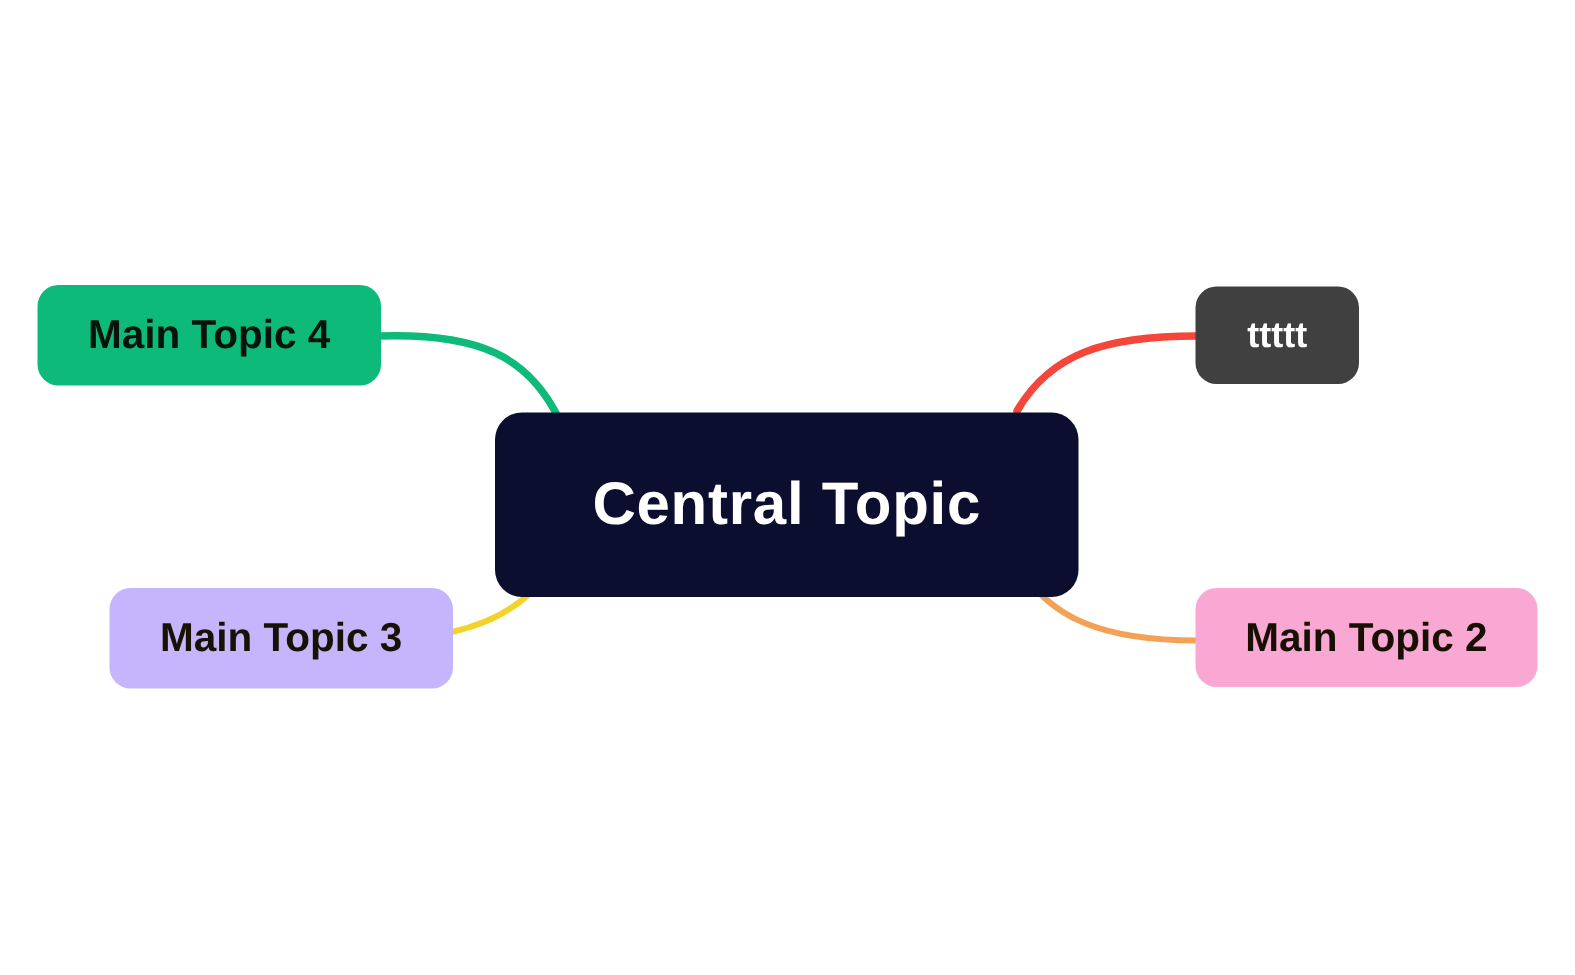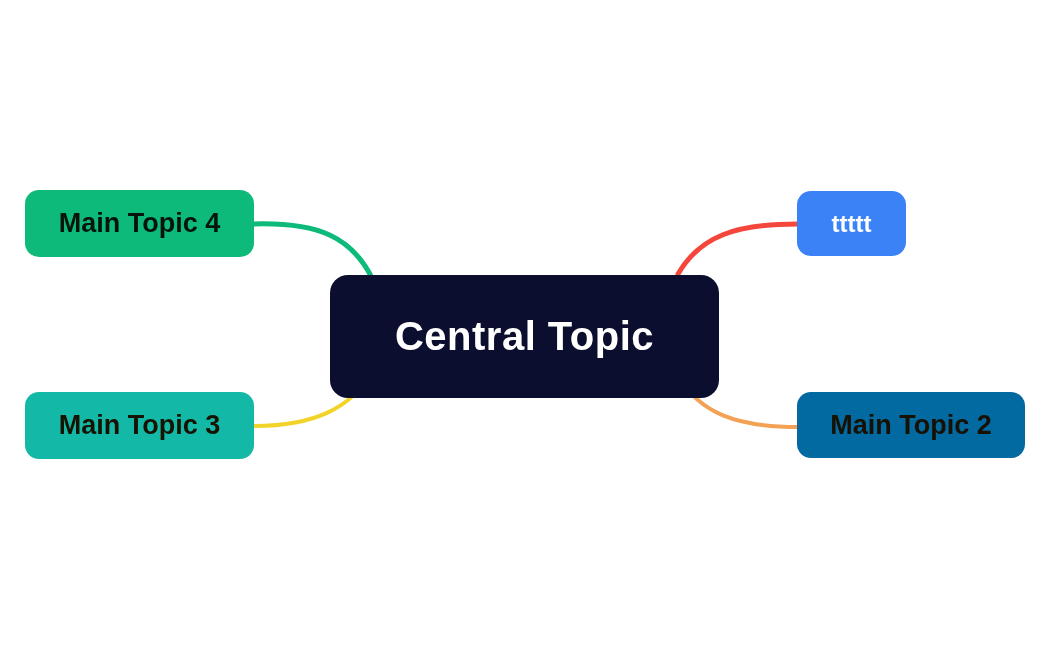--- a/index.html
+++ b/index.html
@@ -95,29 +95,29 @@
     <path d="M 253 224 C 320 222, 352 238, 372 278" stroke-width="5" stroke="#0dba79"></path>
     <path d="M 678 274 C 700 236, 736 224, 798 224" stroke-width="5" stroke="#f5463c"></path>
     <path d="M 253 426 C 316 426, 350 408, 374 371" stroke-width="4" stroke="#f2d329"></path>
     <path d="M 678 376 C 700 413, 736 427, 798 427" stroke-width="4" stroke="#f3a155"></path>
   </svg>
 
   <div class="node node-topic4" style="background: rgb(13, 186, 121); color: rgb(6, 20, 13);">
     <span class="node-label">Main Topic 4</span>
   </div>
 
-  <div class="node node-topic-t" style="background: #3b82f6; color: rgb(255, 255, 255);">
+  <div class="node node-topic-t" style="background: #404040; color: rgb(255, 255, 255);">
     <span class="node-label">ttttt</span>
   </div>
 
   <div class="node node-central" style="background: rgb(11, 14, 46); color: rgb(255, 255, 255);">
     <span class="node-label">Central Topic</span>
   </div>
 
-  <div class="node node-topic3" style="background: #14b8a6; color: rgb(23, 18, 3);">
+  <div class="node node-topic3" style="background: #c4b5fd; color: rgb(23, 18, 3); margin-left: 48px;">
     <span class="node-label">Main Topic 3</span>
   </div>
 
-  <div class="node node-topic2" style="background: #0369a1; color: rgb(23, 16, 3);">
+  <div class="node node-topic2" style="background: #f9a8d4; color: rgb(23, 16, 3);">
     <span class="node-label">Main Topic 2</span>
   </div>
 
 </div>
 
 </body></html>

